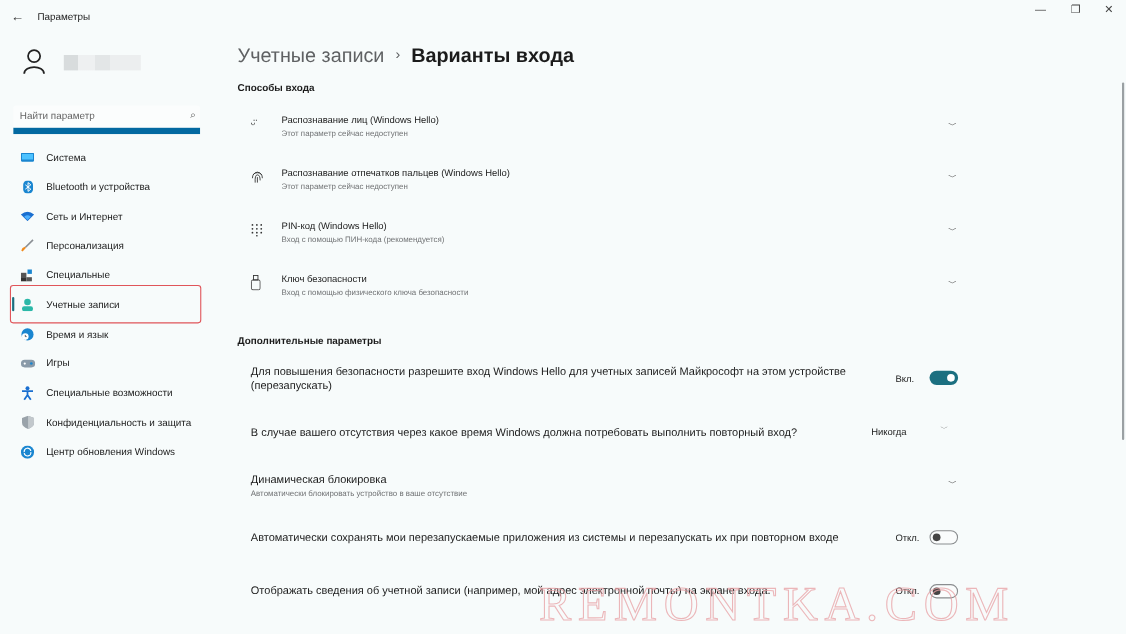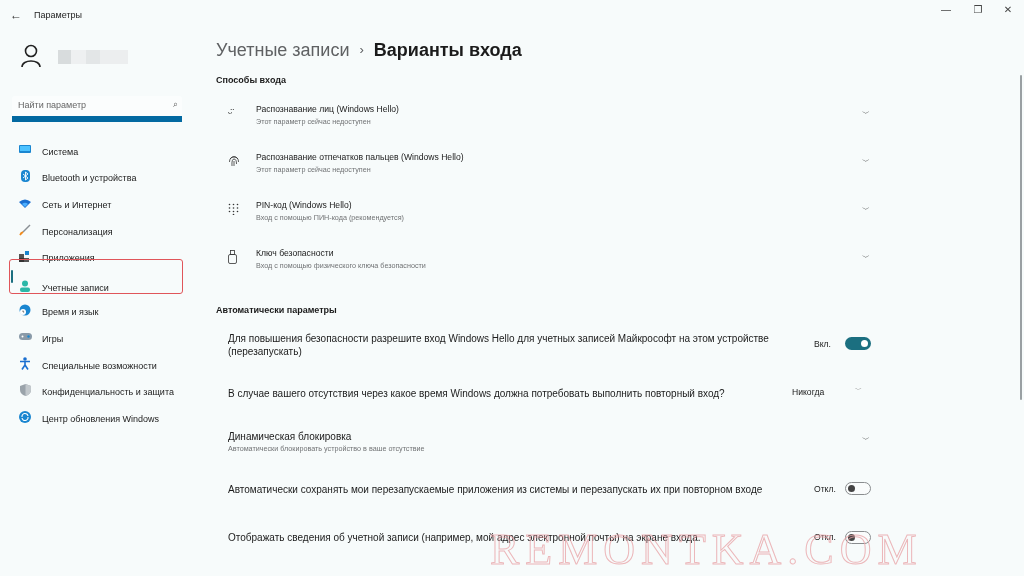--- a/index.html
+++ b/index.html
@@ -20,21 +20,21 @@
     background:linear-gradient(90deg,#d8dcdd 0 18%,#eef0f1 18% 40%,#e3e6e7 40% 60%,#eceeef 60% 100%); }
 
   .search { position:absolute; left:12px; top:96px; width:170px; height:20px;
     border-bottom:6px solid #0369a1; background:#fbfdfd; border-radius:3px 3px 0 0; }
   .search-input { position:absolute; left:6px; top:4px; border:none; background:transparent; outline:none;
     font-size:9px; color:#555; width:140px; font-family:"Liberation Sans", sans-serif; padding:0; }
   .search-input::placeholder { color:#666; }
   .search-icon { position:absolute; right:4px; top:3px; font-size:9px; color:#555; }
 
   .nav { position:absolute; left:10px; top:130px; width:172px; }
-  .nav-item { position:relative; height:26.7px; display:flex; align-items:flex-end; font-size:9px; color:#1b1b1b; }
+  .nav-item { position:relative; height:26.7px; display:flex; align-items:center; font-size:9px; color:#1b1b1b; }
   .nav-item .ico { width:14px; height:14px; margin-left:8px; margin-right:10px; display:flex; align-items:center; justify-content:center; font-size:10px; }
   .nav-item.selected { outline:1.5px solid #e0555a; border-radius:2px; height:33px; margin:-3px 0; background:transparent; }
   .nav-item .indicator { position:absolute; left:1px; top:10px; width:2px; height:13px; background:#1b6f80; border-radius:1px; }
 
   .crumb { position:absolute; left:216px; top:40px; font-size:18px; }
   .crumb .parent { color:#5f6163; }
   .crumb .sep { color:#5f6163; font-size:13px; margin:0 10px; position:relative; top:-2px; }
   .crumb .current { color:#1b1b1b; font-weight:bold; }
 
   .section-title { position:absolute; left:216px; font-size:9px; font-weight:bold; color:#1b1b1b; }
@@ -123,21 +123,21 @@
   </div>
   <div class="nav-item">
     <span class="ico">
         <svg width="12" height="12">
           <rect x="0" y="4" width="5" height="4" fill="#555"></rect>
           <rect x="0" y="8" width="5" height="4" fill="#333"></rect>
           <rect x="5" y="8" width="5" height="4" fill="#555"></rect>
           <rect x="6" y="1" width="4" height="4" fill="#1a86d0"></rect>
         </svg>
       </span>
-    <span>Приложения</span>
+    <span>Специальные</span>
   </div>
   <div class="nav-item selected">
     <span class="indicator"></span>
     <span class="ico">
         <svg width="12" height="12">
           <circle cx="6" cy="3.5" r="3" fill="#2bb8a8"></circle>
           <rect x="1" y="7.5" width="10" height="4.5" rx="2" fill="#2bb8a8"></rect>
         </svg>
       </span>
     <span>Учетные записи</span>
@@ -236,21 +236,21 @@
 <div class="row" style="top:242px;height:38px">
   <svg class="ico" style="top:8px" width="9" height="14">
       <rect x="2.5" y="0.5" width="4" height="4" fill="none" stroke="#333" stroke-width="0.8"></rect>
       <rect x="0.5" y="4.5" width="8" height="9" rx="1.5" fill="none" stroke="#333" stroke-width="0.8"></rect>
     </svg>
   <span class="title" style="top:6px">Ключ безопасности</span>
   <span class="sub" style="top:19px">Вход с помощью физического ключа безопасности</span>
   <span class="chev" style="top:10px">﹀</span>
 </div>
 
-<div class="section-title" style="top:305px">Автоматически параметры</div>
+<div class="section-title" style="top:305px">Дополнительные параметры</div>
 
 <div>
   <div class="opt" style="top:332px">
     <div>Для повышения безопасности разрешите вход Windows Hello для учетных записей Майкрософт на этом устройстве</div>
     <div>(перезапускать)</div>
   </div>
   <span class="tlabel" style="left:814px;top:339px">Вкл.</span>
   <span class="toggle on" style="left:845px;top:337px"></span>
 </div>
 

